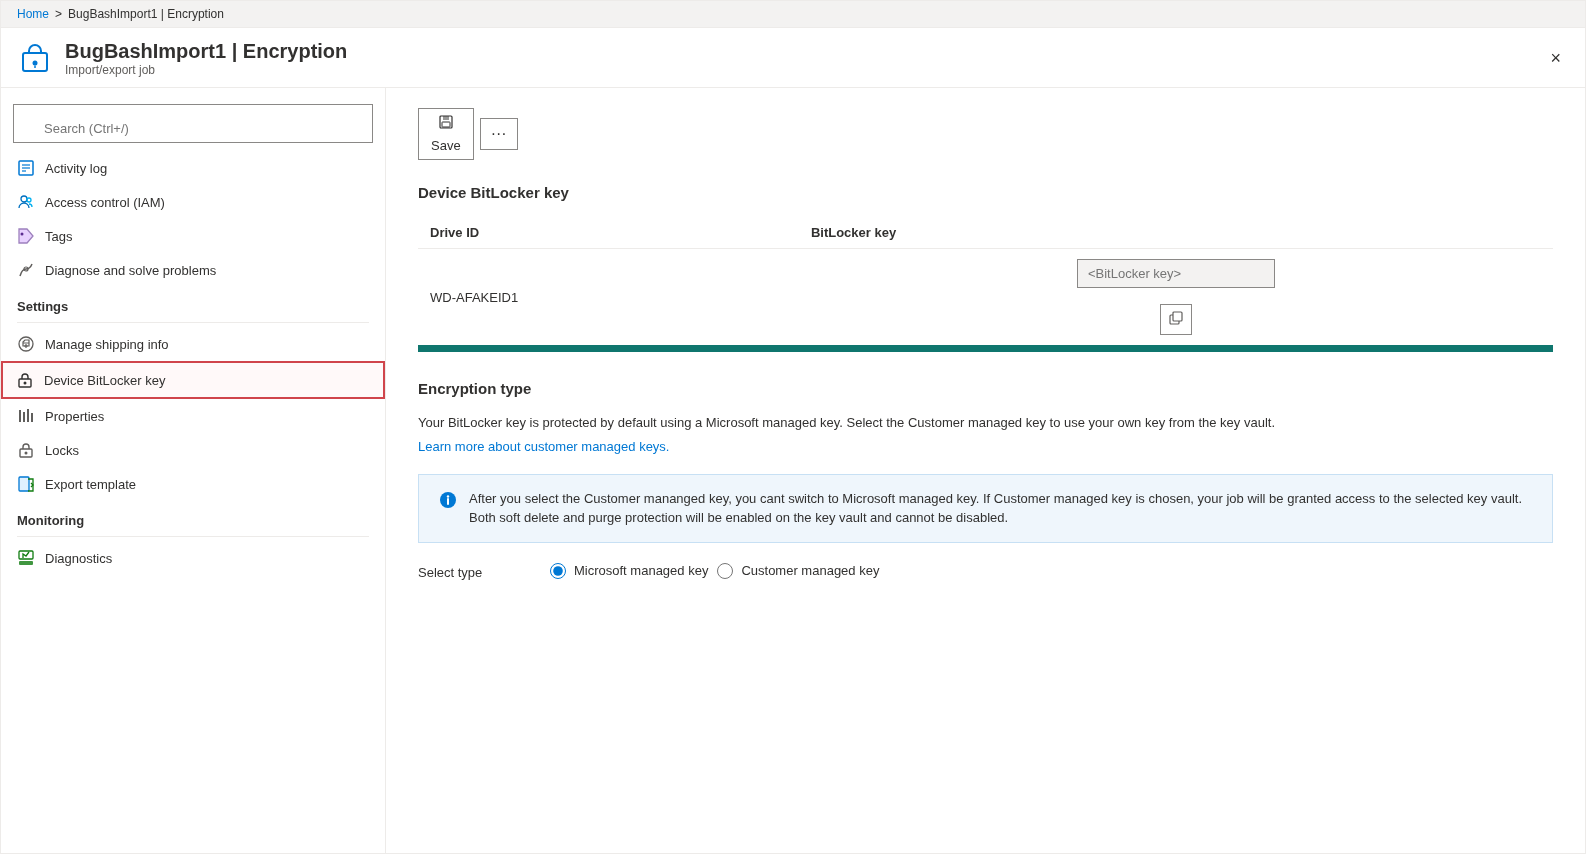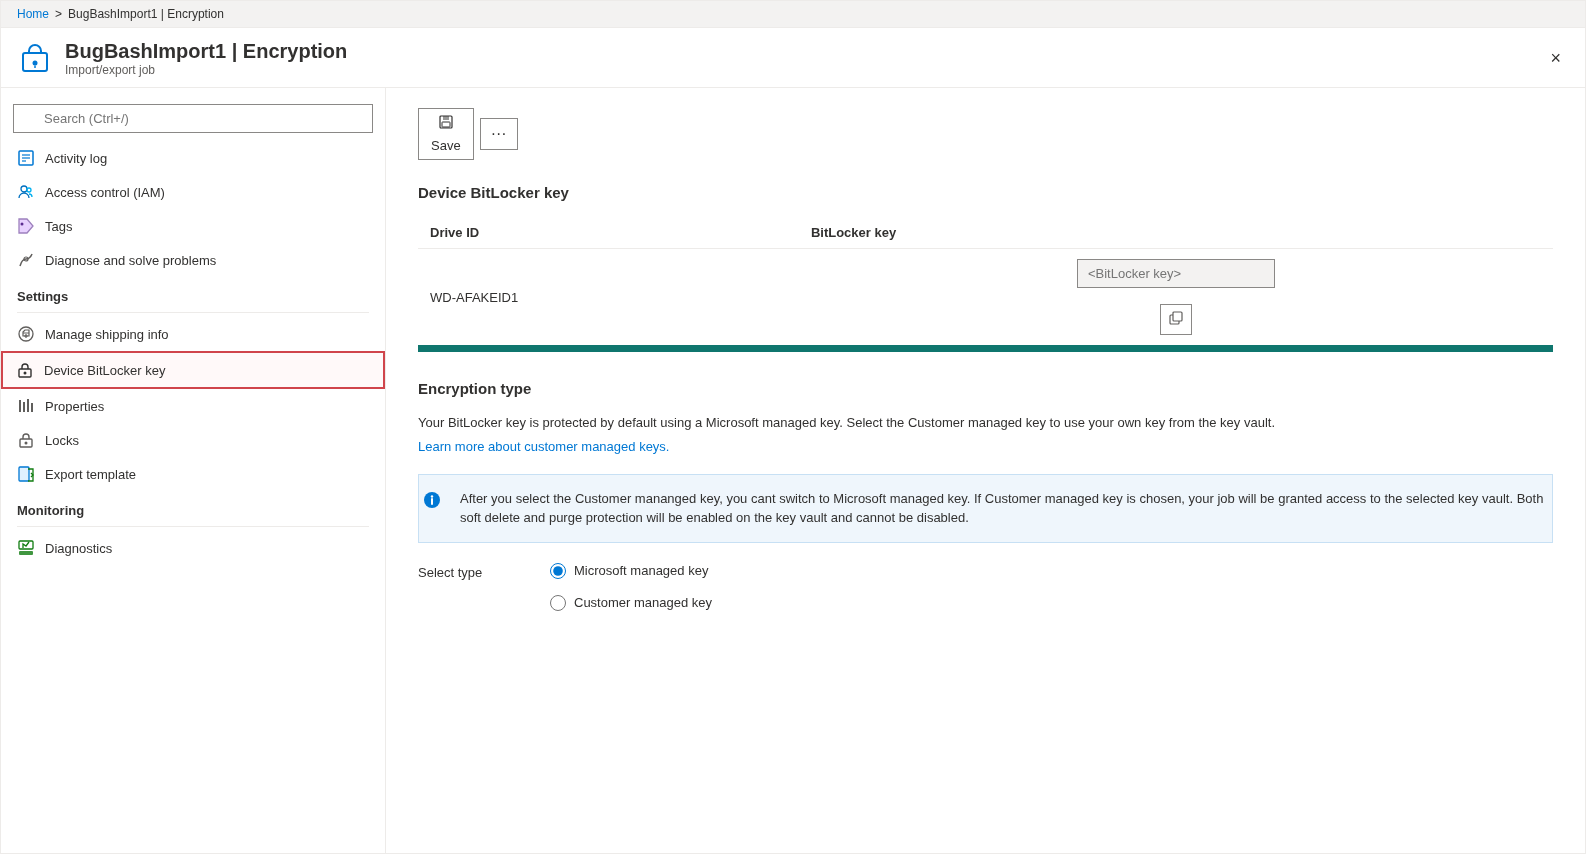--- a/index.html
+++ b/index.html
@@ -18,21 +18,21 @@
     .header-title-block h1 { font-size: 20px; font-weight: 600; color: #323130; }
     .header-title-block .subtitle { font-size: 12px; color: #605e5c; }
     .close-btn { background: none; border: none; cursor: pointer; font-size: 18px; color: #323130; padding: 4px 8px; }
 
     
     .main-layout { display: flex; flex: 1; overflow: hidden; }
 
     
     .sidebar { width: 385px; min-width: 385px; background: #fff; border-right: 1px solid #edebe9; overflow-y: auto; padding: 8px 0; }
     .sidebar-search { padding: 8px 12px; }
-    .sidebar-search-input { width: 100%; padding: 6px 10px 6px 30px; border: 1px solid #8a8886; background: #fff; font-size: 13px; color: #323130; position: relative; }
+    .sidebar-search-input { width: 100%; padding: 16px 10px 6px 30px; border: 1px solid #8a8886; background: #fff; font-size: 13px; color: #323130; position: relative; }
     .search-wrap { position: relative; }
     .search-wrap .search-icon-inner { position: absolute; left: 8px; top: 50%; transform: translateY(-50%); color: #605e5c; font-size: 13px; }
 
     .sidebar-item { display: flex; align-items: center; gap: 10px; padding: 8px 16px; cursor: pointer; color: #323130; font-size: 13px; }
     .sidebar-item.active { background: #eff6fc; border-left: 3px solid #d0454c; padding-left: 13px; }
     .sidebar-item .item-icon { width: 18px; height: 18px; display: flex; align-items: center; justify-content: center; flex-shrink: 0; }
 
     .sidebar-section-label { font-size: 13px; font-weight: 600; color: #323130; padding: 12px 16px 4px 16px; }
     .sidebar-divider { border: none; border-top: 1px solid #edebe9; margin: 4px 16px; }
 
@@ -53,27 +53,27 @@
     .bitlocker-table td { padding: 10px 12px; border-bottom: 7px solid #0f766e; font-size: 13px; }
     .bitlocker-key-cell { display: flex; align-items: center; gap: 16px; flex-direction: column; }
     .bitlocker-key-input { flex: 1; padding: 6px 10px; border: 1px solid #8a8886; background: #f3f2f1; color: #605e5c; font-size: 13px; }
     .copy-btn { padding: 6px 8px; border: 1px solid #8a8886; background: #fff; cursor: pointer; }
 
     
     .encryption-desc { font-size: 13px; color: #323130; margin-bottom: 6px; line-height: 1.5; }
     .learn-more-link { color: #0078d4; text-decoration: none; font-size: 13px; }
 
     
-    .info-box { background: #eff6fc; border: 1px solid #c7e0f4; padding: 14px 4px; margin: 20px 0; display: flex; gap: 19px; align-items: flex-start; font-size: 13px; line-height: 1.5; color: #323130; }
+    .info-box { background: #eff6fc; border: 1px solid #c7e0f4; padding: 14px 20px; margin: 20px 0; display: flex; gap: 12px; align-items: flex-start; font-size: 13px; line-height: 1.5; color: #323130; }
     .info-icon { color: #0078d4; font-size: 16px; flex-shrink: 0; margin-top: 2px; }
 
     
     .select-type-row { display: flex; align-items: flex-start; gap: 32px; margin-top: 4px; }
     .select-type-label { font-size: 13px; font-weight: 400; color: #323130; min-width: 100px; padding-top: 2px; }
-    .radio-group { display: flex; flex-direction: column; gap: 16px; }
+    .radio-group { display: flex; flex-direction: row; gap: 9px; }
     .radio-option { display: flex; align-items: center; gap: 8px; font-size: 13px; cursor: pointer; }
     .radio-option input[type="radio"] { accent-color: #0078d4; width: 16px; height: 16px; }
   </style>
 </head>
 <body>
 
 <div class="app-container">
 
   <div class="breadcrumb">
     <a href="#">Home</a>

